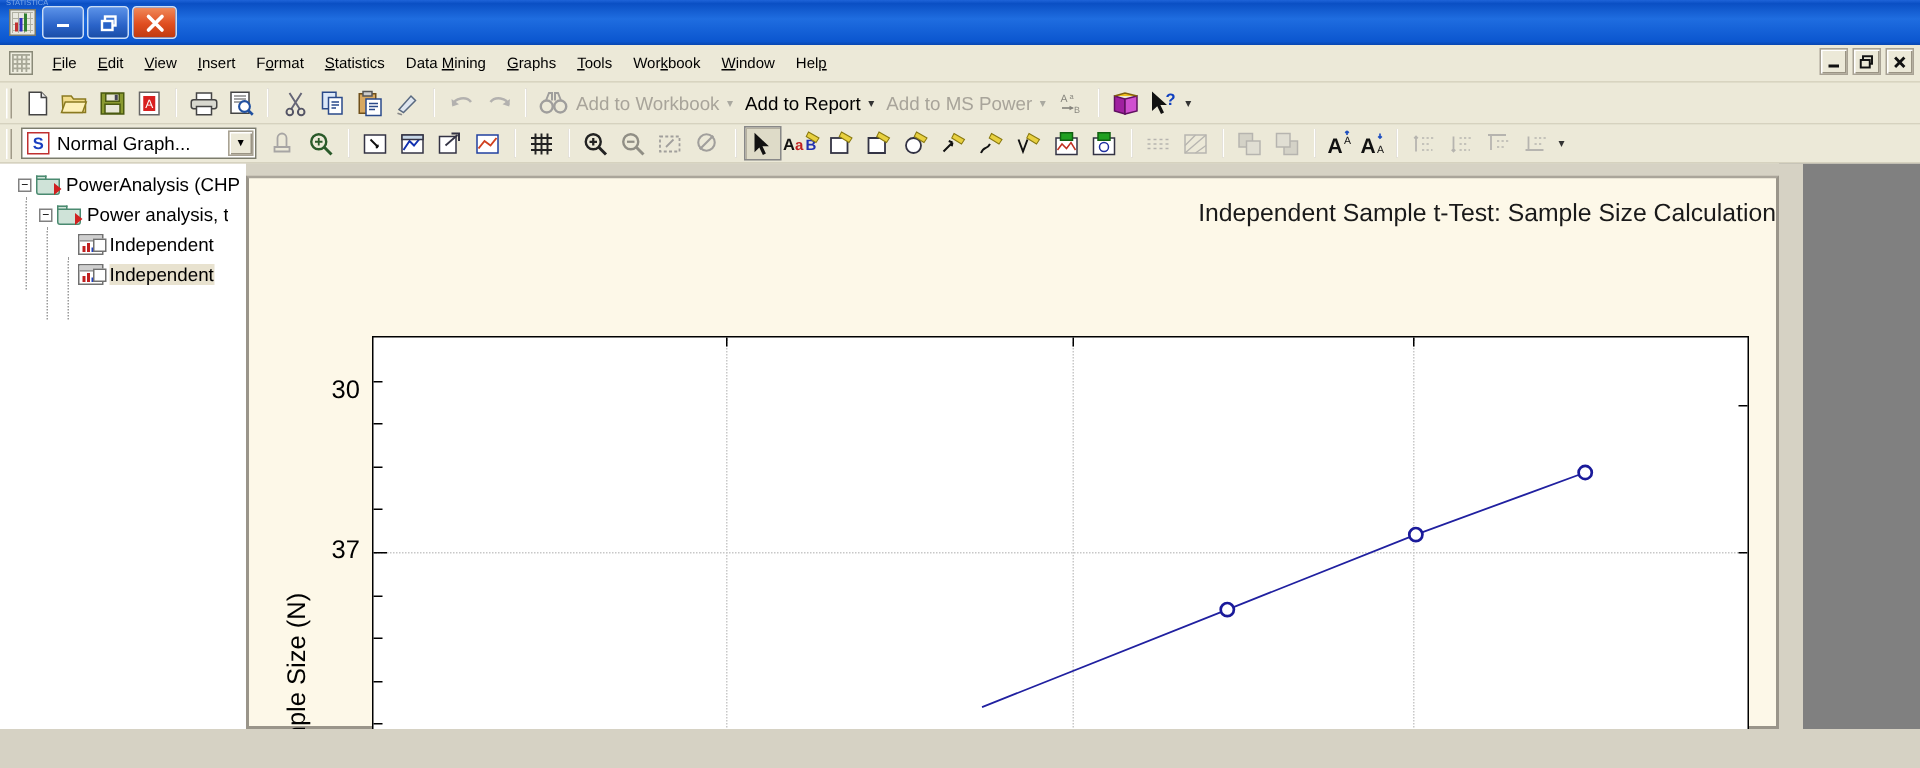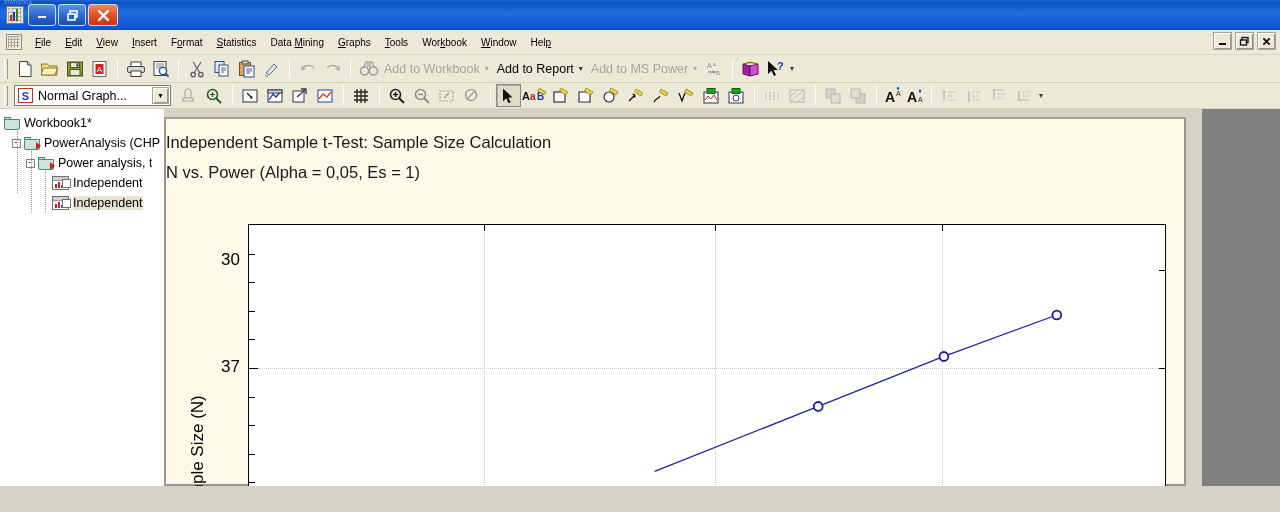--- a/index.html
+++ b/index.html
@@ -122,21 +122,21 @@
   .spicon .ov{position:absolute;right:-3px;top:2px;width:9px;height:9px;background:#fff;border:1px solid #707070;}
   .tlabeltxt{overflow:hidden;text-overflow:clip;}
   .tnode.selected .tlabeltxt{background:#e8e2cf;}
   .dotline{position:absolute;border-left:1px dotted #9a9a9a;}
 
   
   #graphwin{position:absolute;left:164px;top:8px;width:1022px;height:369px;
     background:#fdf8e8;border:2px solid #9a958a;border-top:2px solid #aaa59a;}
   #graphinner{position:absolute;inset:0;background:#fdf8e8;}
 
-  #chart-title{position:absolute;left:0;right:0;top:8px;text-align:left;
+  #chart-title{position:absolute;left:0;right:0;top:8px;text-align:right;
     font-size:16.5px;color:#1a1a1a;line-height:30px;}
   #chart-title div{white-space:nowrap;}
 
   
   #plot{position:absolute;left:82px;top:105px;width:918px;height:300px;
     background:#fff;border:1px solid #000;border-right:1px solid #000;}
   .vgrid{position:absolute;top:0;bottom:0;width:0;border-left:1px dotted #c8c8c8;}
   .hgrid{position:absolute;left:0;right:0;height:0;border-top:1px dotted #c8c8c8;}
   .vtickTop{position:absolute;top:0;width:0;height:6px;border-left:1px solid #000;}
   .ytick{position:absolute;left:0;width:6px;height:0;border-top:1px solid #000;}
@@ -589,27 +589,20 @@
         <path d="M2 13h12M4 4 L4 13" stroke="#556" stroke-width="1.2"></path>
         <path d="M8 5h8M8 9h6" stroke="#556" stroke-width="1.1" stroke-dasharray="1.5 1.5"></path>
       </svg>
   </span>
   <span class="caret">▾</span>
 </div>
 
 <div id="workspace">
 
   <div id="tree">
-    <div class="tnode" style="padding-left:2px">
-      <span class="folder teal">
-          <span class="tab"></span>
-          <span class="body"></span>
-        </span>
-      <span class="tlabeltxt">Workbook1*</span>
-    </div>
     <div class="tnode" style="padding-left:10px">
       <span class="expander">–</span>
       <span class="folder teal">
           <span class="tab"></span>
           <span class="body"></span>
           <span class="arrow"></span>
         </span>
       <span class="tlabeltxt">PowerAnalysis (CHP</span>
     </div>
     <div class="tnode" style="padding-left:24px">
@@ -644,21 +637,20 @@
     <div class="dotline" style="left:17px;top:22px;height:62px;"></div>
     <div class="dotline" style="left:31px;top:42px;height:62px;"></div>
     <div class="dotline" style="left:45px;top:62px;height:42px;"></div>
   </div>
 
   <div id="graphwin">
     <div id="graphinner">
 
       <div id="chart-title">
         <div>Independent Sample t-Test: Sample Size Calculation</div>
-        <div>N vs. Power (Alpha = 0,05, Es = 1)</div>
       </div>
 
       <div id="yaxis-title" style="left:22px; top:400px;">Sample Size (N)</div>
 
       <div id="ylabels" style="left:0;top:0;width:74px;height:300px;">
         <div class="ylab" style="top:105px;margin-top:36px;">30</div>
         <div class="ylab" style="top:248px;">37</div>
       </div>
 
       <div id="plot">

